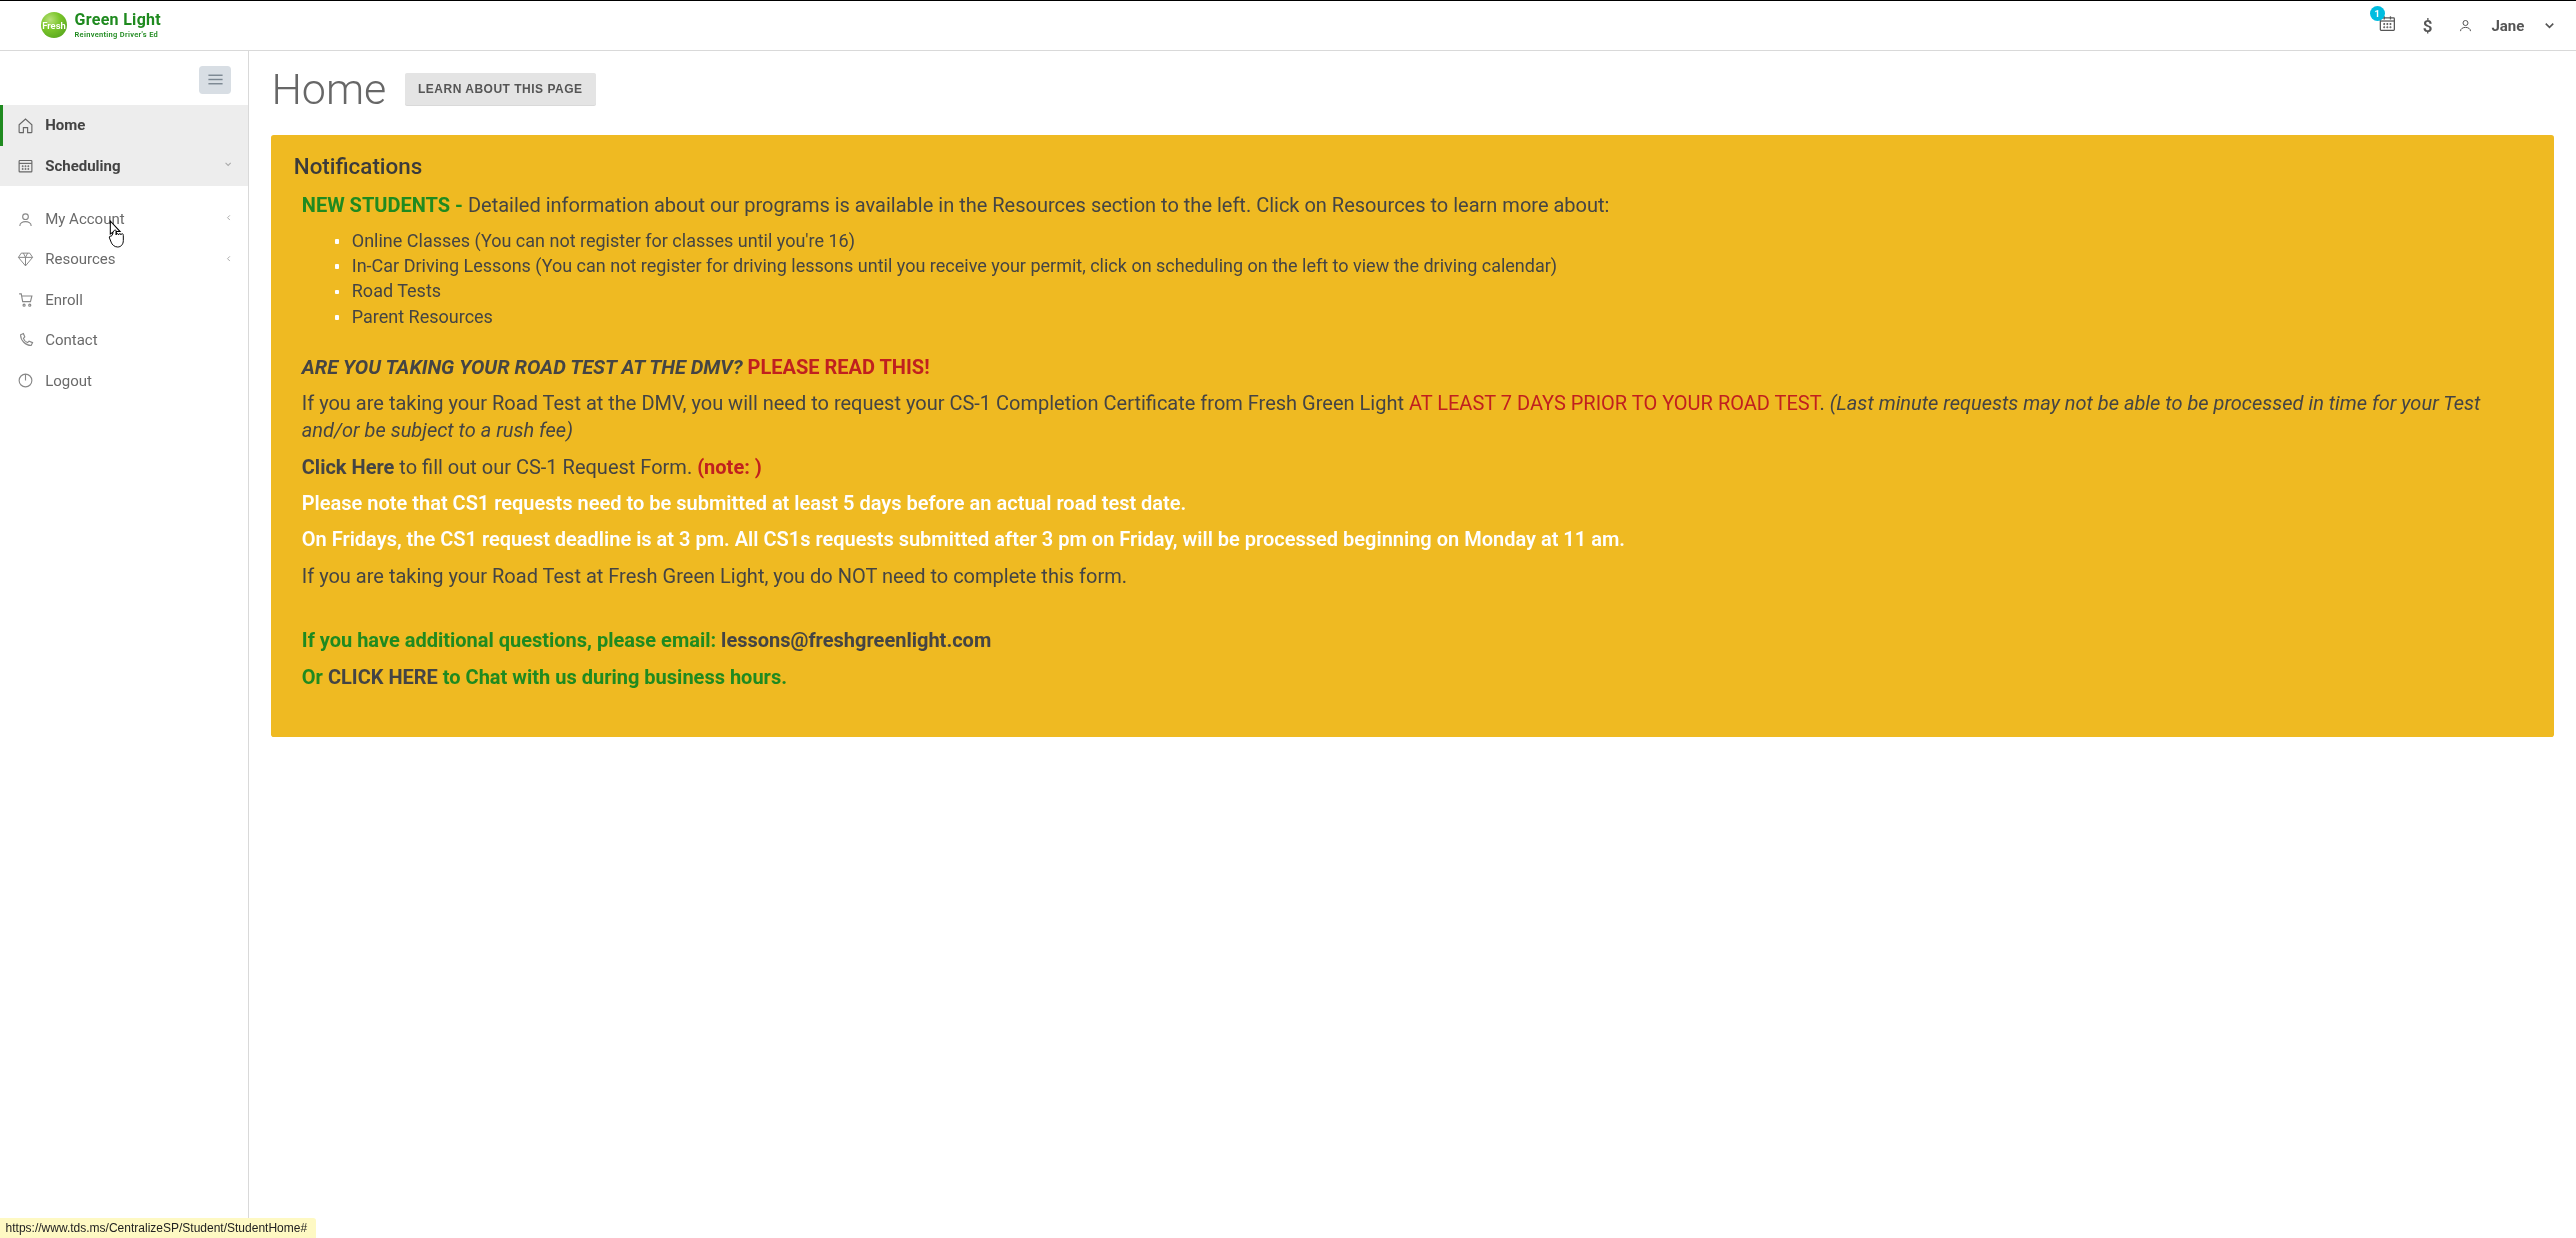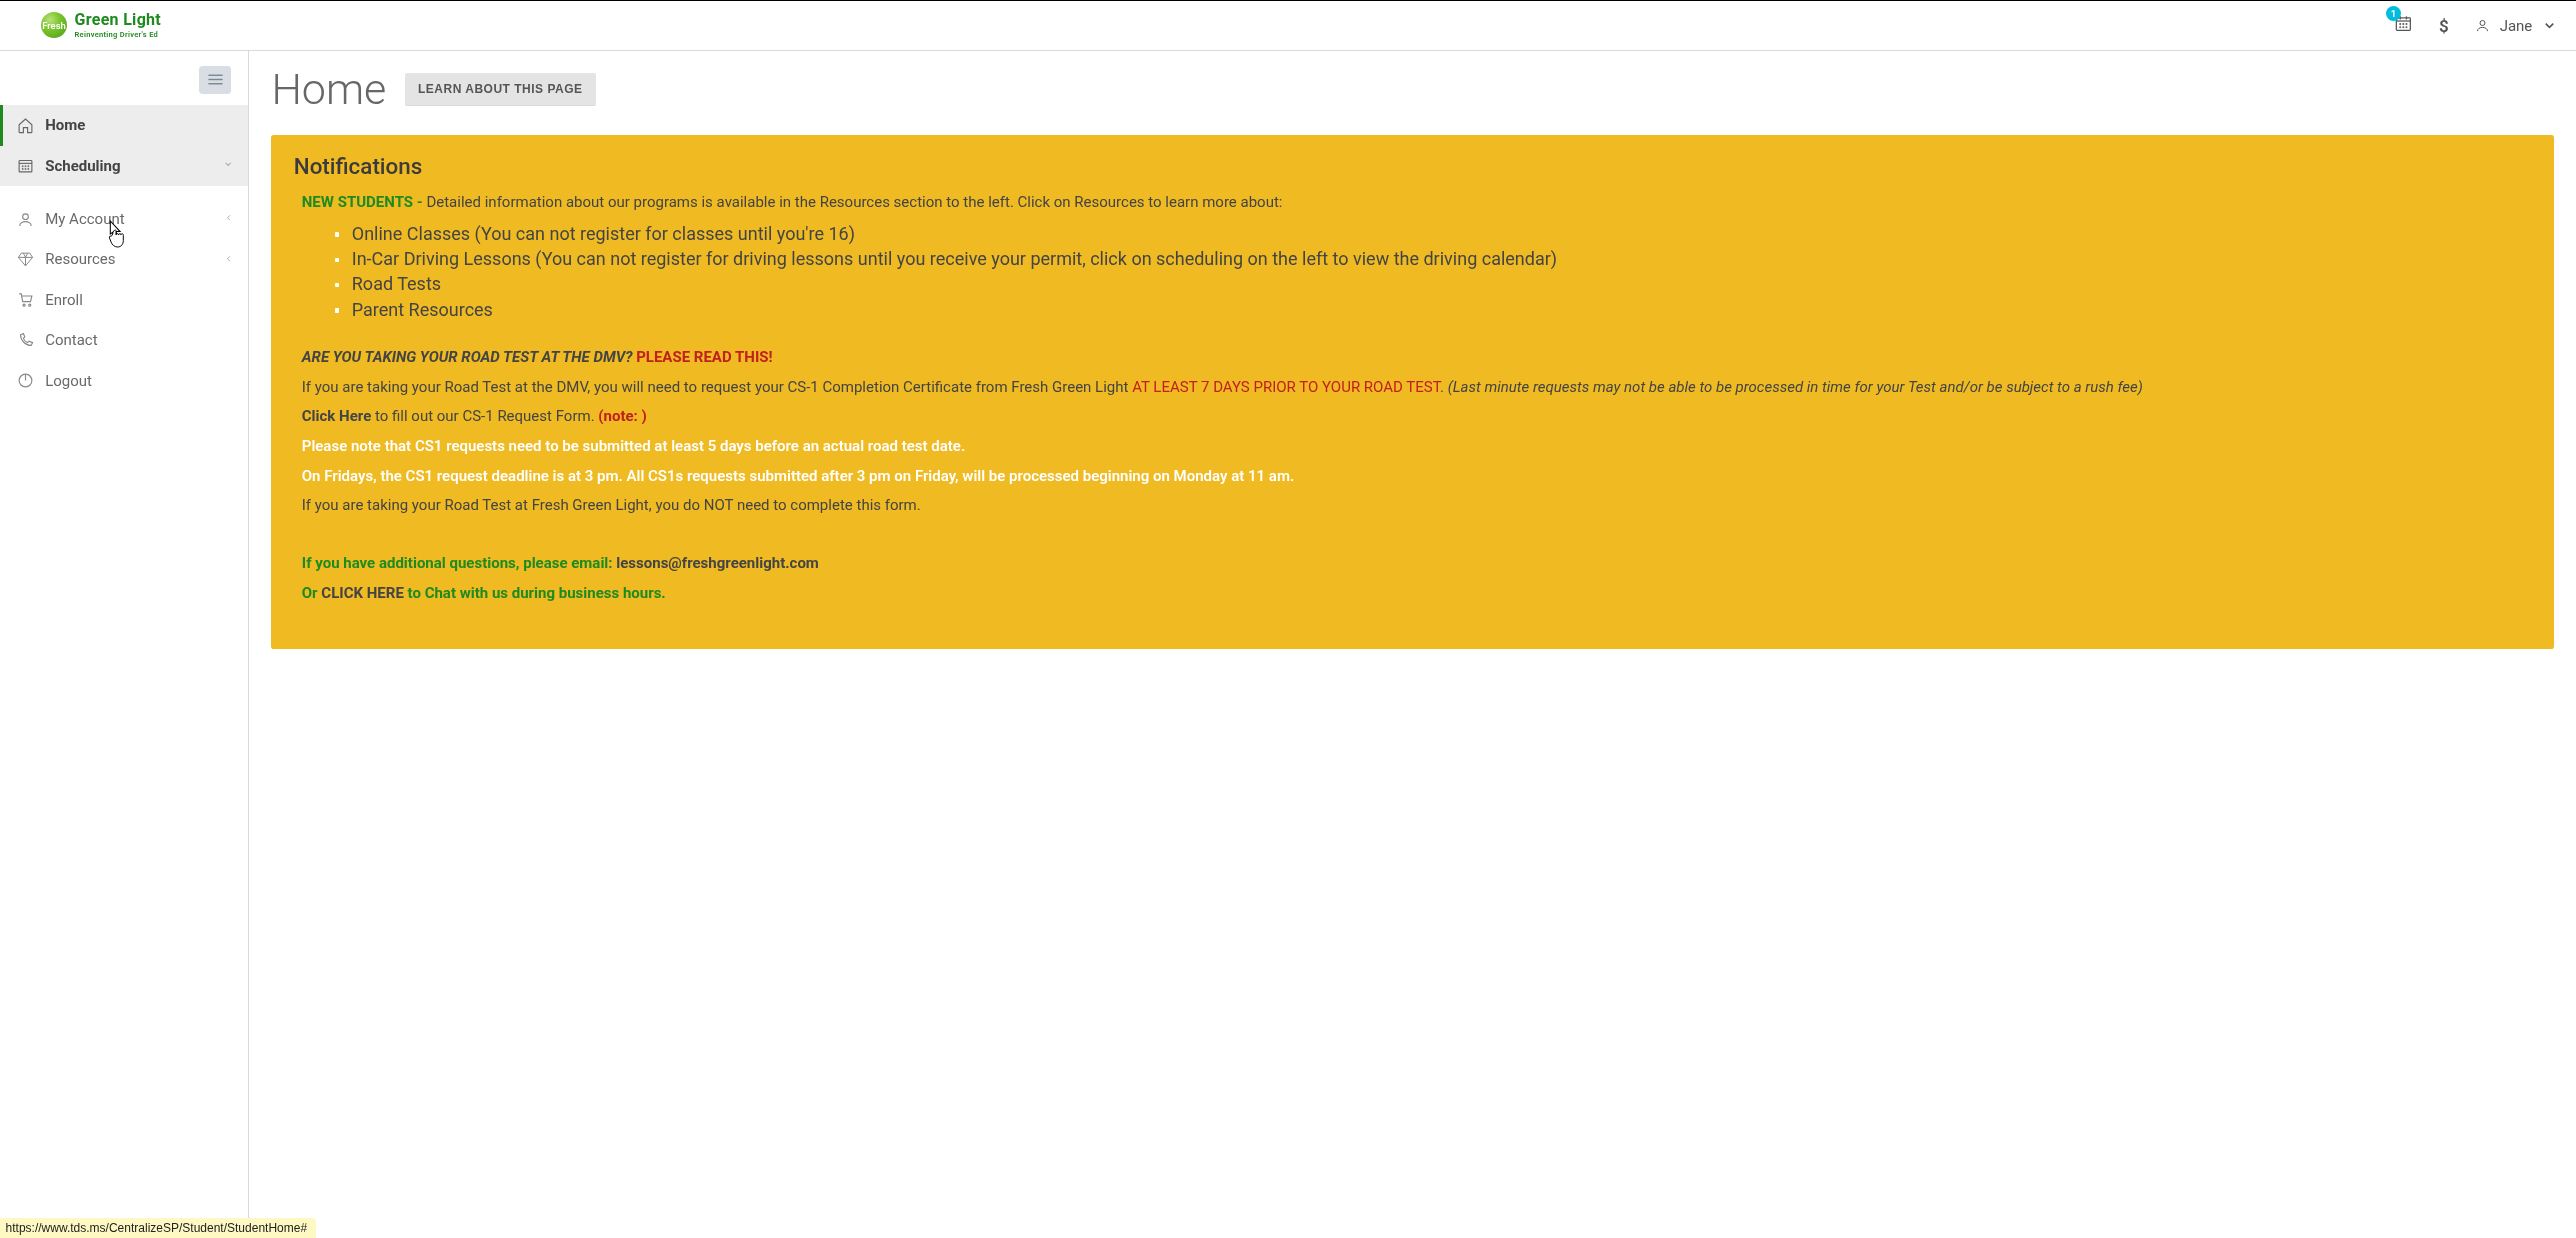--- a/index.html
+++ b/index.html
@@ -40,22 +40,22 @@
   .top-cal { position: relative; color: #555; }
   .top-cal svg { width: 18.7px; height: 18.7px; }
   .top-cal .badge {
     position: absolute; top: -8.4px; left: -8.4px;
     width: 15px; height: 15px; border-radius: 50%;
     background: #00bde0; color: #fff; font-size: 9.4px; font-weight: 700;
     display: flex; align-items: center; justify-content: center;
   }
   .top-dollar { color: #555; font-size: 17px; font-weight: 600; }
   .top-user {
-    display: flex; align-items: center; gap: 10px;
-    color: #555; font-size: 15px; font-weight: 400;
+    display: flex; align-items: center; gap: 18px;
+    color: #555; font-size: 15px; font-weight: 700;
   }
   .top-user svg { width: 15px; height: 15px; }
 
   
   .layout {
     display: flex;
     min-height: calc(100% - 51px);
   }
 
   .sidebar {
@@ -127,21 +127,21 @@
 
   .notif-panel {
     background: #efba22;
     border-radius: 2.8px;
     padding: 18.7px 22.4px 37px 22.4px;
   }
   .notif-title {
     font-size: 22.4px; color: #3b3b3b; font-weight: 500; margin-bottom: 13px;
   }
 
-  .para { font-size: 15px; color: #444; line-height: 1.35; margin-bottom: 9.4px; padding-left: 8px; }
+  .para { font-size: 20px; color: #444; line-height: 1.35; margin-bottom: 9.4px; padding-left: 8px; }
   .green-strong { color: #1f8a1f; font-weight: 700; }
   .green-bold { color: #1f8a1f; font-weight: 700; margin-top: 44px; }
   .red-strong { color: #c0201f; font-weight: 700; }
   .red-text { color: #c0201f; }
   .white-bold { color: #fff; font-weight: 600; }
   .italic { font-style: italic; }
   .bold { font-weight: 700; text-align: center; }
 
   .bullet-list { list-style: none; margin: 5.6px 0 26px 41px; }
   .bullet-list li {

